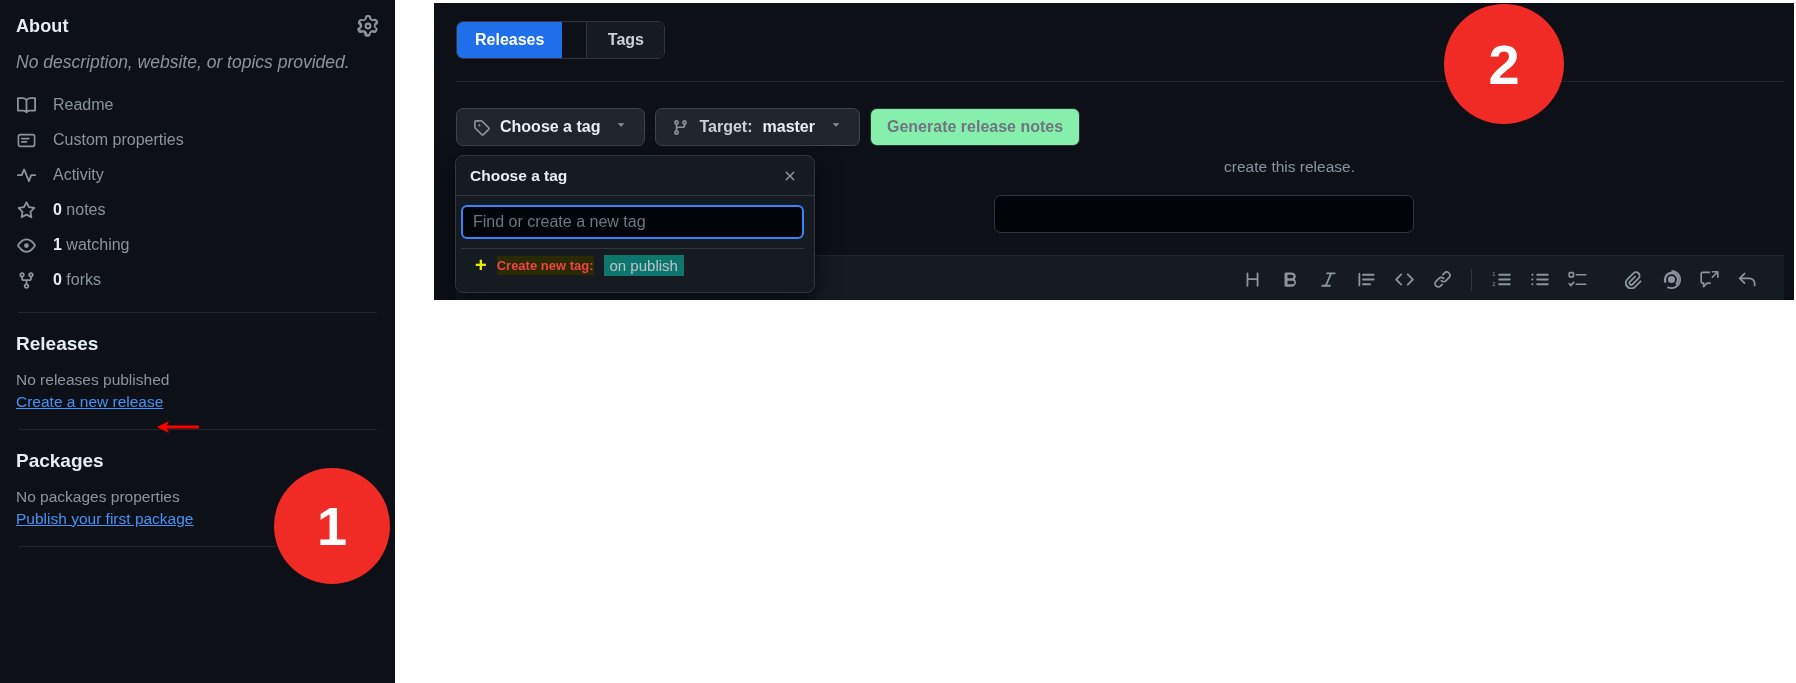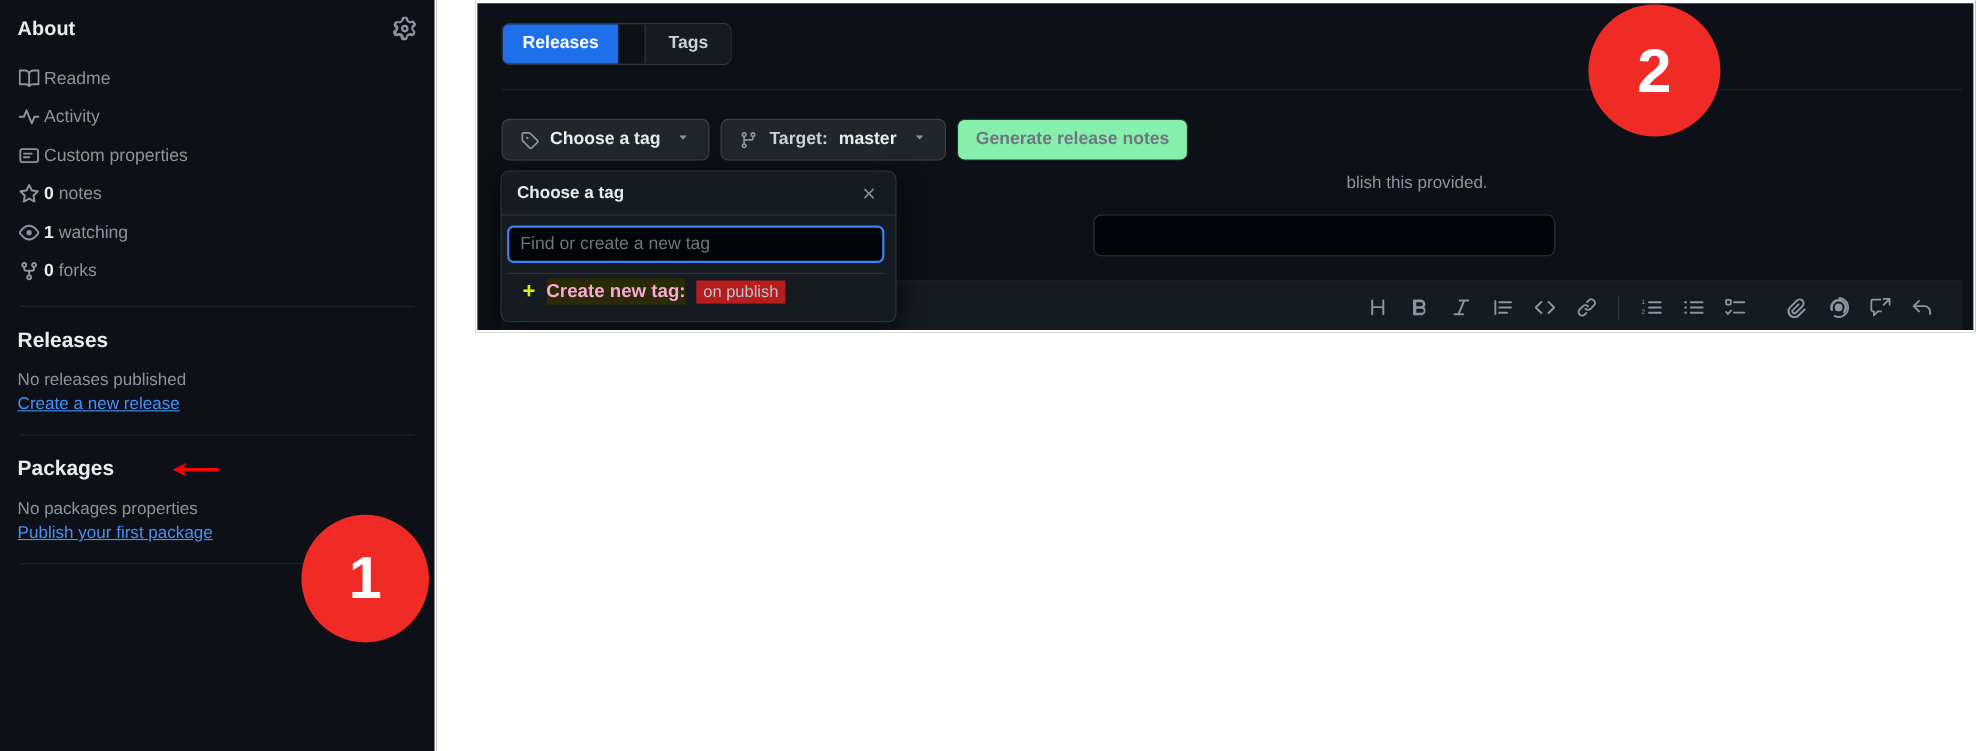--- a/index.html
+++ b/index.html
@@ -28,21 +28,21 @@
     font-size: 18px; font-weight: bold; color: #e6edf3; letter-spacing: .1px;
   }
   .gear { width: 22px; height: 22px; color:#8b949e; cursor:pointer; }
   .about-desc {
     margin-top: 12px;
     font-size: 17.5px; font-style: italic; color: #8b949e; line-height: 1.25;
     white-space: nowrap;
   }
   .meta-list { margin-top: 14px; }
   .meta-row {
-    display: flex; align-items: center; gap: 4px;
+    display: flex; align-items: center; gap: 17px;
     height: 35px; color:#8b949e; font-size: 16px;
     cursor: pointer;
   }
   .meta-row .ico { width: 20px; height: 20px; flex: 0 0 20px; color:#8b949e; display:flex; align-items:center; justify-content:center;}
   .meta-row .lbl { white-space: nowrap; }
   .meta-row .lbl b { color:#e6edf3; font-weight:600; }
 
   .divider { height:1px; background:#21262d; margin: 14px 2px 0 2px; }
 
   .sec-title { font-size: 19px; font-weight: bold; color:#e6edf3; margin-top: 20px; }
@@ -148,68 +148,69 @@
     padding: 0 10px;
     outline: none;
   }
   .pop-input::placeholder { color:#6e7681; }
   .pop-sep { height:1px; background:#30363d; margin-top:9px; }
   .pop-create {
     display:flex; align-items:center; gap:10px;
     height: 32px; padding: 0 14px; cursor:pointer;
   }
   .plus { color:#e3f000; font-size:20px; line-height:1; font-weight:bold; }
-  .create-label { background:#2a2a06; color:#f9a8d4; font-weight:bold; font-size:17px; padding:2px 0; }
-  .create-value { background:#b91c1c; color:#b9c3cf; font-size:15px; padding:2px 6px; }
+  .create-label { background:#2a2a06; color:#ef4444; font-weight:bold; font-size:13px; padding:2px 0; }
+  .create-value { background:#0f766e; color:#b9c3cf; font-size:15px; padding:2px 6px; }
 </style>
 </head>
 <body>
 
 <div class="screen">
 
   <div class="sidebar">
 
     <div class="about-head">
       <div class="about-title">About</div>
       <span class="gear">
         <svg viewBox="0 0 16 16" fill="currentColor" width="22" height="22">
           <path d="M8 0a8.2 8.2 0 0 1 .701.031C9.444.095 9.99.645 10.16 1.29l.288 1.107c.018.066.079.158.212.224.231.114.454.243.668.386.123.082.233.09.299.071l1.103-.303c.644-.176 1.392.021 1.82.63.27.385.506.792.704 1.218.315.675.111 1.422-.364 1.891L14.1 7.3c-.48.047-.5.132-.5.212a5.21 5.21 0 0 1 0 .773c0 .8.02.165.098.212l.79.776c.475.469.679 1.216.364 1.891a7.9 7.9 0 0 1-.704 1.217c-.428.61-1.176.807-1.82.63l-1.103-.302c-.066-.019-.176-.011-.299.071a4.8 4.8 0 0 1-.668.386c-.133.066-.194.158-.212.224l-.288 1.107c-.17.645-.716 1.195-1.459 1.259a8.2 8.2 0 0 1-1.402 0c-.743-.064-1.289-.614-1.459-1.259l-.288-1.107c-.018-.066-.079-.158-.212-.224a4.8 4.8 0 0 1-.668-.386c-.123-.082-.233-.09-.299-.071l-1.103.303c-.644.176-1.392-.021-1.82-.63a8 8 0 0 1-.704-1.218c-.315-.675-.111-1.422.363-1.891L1.9 8.7c.048-.47.05-.132.05-.212a5.2 5.2 0 0 1 0-.773c0-.08-.002-.165-.05-.212l-.79-.776C.636 6.258.432 5.511.747 4.836a8 8 0 0 1 .704-1.217c.428-.61 1.176-.807 1.82-.63l1.103.302c.066.019.176.011.299-.071.214-.143.437-.272.668-.386.133-.066.194-.158.212-.224l.288-1.107C6.011.645 6.557.095 7.3.031 7.53.01 7.764 0 8 0m0 1.5a6.7 6.7 0 0 0-.57.025L7.142 2.63c-.153.586-.6.992-1.045 1.213a3.3 3.3 0 0 0-.468.27c-.405.272-.999.455-1.584.294l-1.102-.303a6.5 6.5 0 0 0-.572.99l.79.776c.436.428.59 1.03.585 1.523a3.7 3.7 0 0 0 0 .542c.005.493-.149 1.095-.585 1.523l-.79.776c.168.345.36.676.572.99l1.102-.303c.585-.161 1.18.022 1.584.294.15.1.306.191.468.27.445.221.892.627 1.045 1.213l.288 1.105a6.7 6.7 0 0 0 1.14 0l.288-1.105c.153-.586.6-.992 1.045-1.213.162-.079.318-.17.468-.27.405-.272.999-.455 1.584-.294l1.102.303c.212-.314.404-.645.572-.99l-.79-.776c-.436-.428-.59-1.03-.585-1.523a3.7 3.7 0 0 0 0-.542c-.005-.493.149-1.095.585-1.523l.79-.776a6.5 6.5 0 0 0-.572-.99l-1.102.303c-.585.161-1.18-.022-1.584-.294a3.3 3.3 0 0 0-.468-.27c-.445-.221-.892-.627-1.045-1.213L8.57 1.525A6.7 6.7 0 0 0 8 1.5M8 5.5a2.5 2.5 0 1 1 0 5 2.5 2.5 0 0 1 0-5m0 1.5a1 1 0 1 0 0 2 1 1 0 0 0 0-2"></path>
         </svg>
       </span>
     </div>
 
+    <div class="about-desc">No description, website, or topics provided.</div>
 
     <div class="meta-list">
 
       <div class="meta-row">
         <span class="ico">
           <svg viewBox="0 0 16 16" fill="currentColor" width="19" height="19">
               <path d="M0 1.75A.75.75 0 0 1 .75 1h4.253c1.227 0 2.317.59 3 1.501A3.74 3.74 0 0 1 11.006 1h4.245a.75.75 0 0 1 .75.75v10.5a.75.75 0 0 1-.75.75h-4.507a2.25 2.25 0 0 0-1.591.659l-.622.621a.75.75 0 0 1-1.06 0l-.622-.621A2.25 2.25 0 0 0 5.258 13H.75a.75.75 0 0 1-.75-.75Zm7.251 10.324.004-5.073-.002-2.253A2.25 2.25 0 0 0 5.003 2.5H1.5v9h3.757a3.75 3.75 0 0 1 1.994.574M8.755 4.75l-.004 7.322a3.75 3.75 0 0 1 1.992-.572H14.5v-9h-3.495a2.25 2.25 0 0 0-2.25 2.25"></path>
             </svg>
         </span>
         <span class="lbl">Readme</span>
-      </div>
-
-      <div class="meta-row">
-        <span class="ico">
-          <svg viewBox="0 0 16 16" fill="currentColor" width="19" height="19">
-              <path d="M6 2c.306 0 .582.187.696.471L10 10.731l1.304-3.26A.75.75 0 0 1 12 7h3.25a.75.75 0 0 1 0 1.5h-2.742l-1.812 4.529a.75.75 0 0 1-1.392 0L6 4.769l-1.304 3.26A.75.75 0 0 1 4 8.5H.75a.75.75 0 0 1 0-1.5h2.742l1.812-4.529A.75.75 0 0 1 6 2"></path>
-            </svg>
-        </span>
-        <span class="lbl">Activity</span>
       </div>
 
       <div class="meta-row">
         <span class="ico">
           <svg viewBox="0 0 16 16" fill="none" stroke="currentColor" stroke-width="1.4" width="19" height="19">
               <rect x="1.2" y="3" width="13.6" height="10" rx="1.6"></rect>
               <path d="M4 6.4h6M4 9.2h4" stroke-linecap="round"></path>
             </svg>
         </span>
         <span class="lbl">Custom properties</span>
+      </div>
+
+      <div class="meta-row">
+        <span class="ico">
+          <svg viewBox="0 0 16 16" fill="currentColor" width="19" height="19">
+              <path d="M6 2c.306 0 .582.187.696.471L10 10.731l1.304-3.26A.75.75 0 0 1 12 7h3.25a.75.75 0 0 1 0 1.5h-2.742l-1.812 4.529a.75.75 0 0 1-1.392 0L6 4.769l-1.304 3.26A.75.75 0 0 1 4 8.5H.75a.75.75 0 0 1 0-1.5h2.742l1.812-4.529A.75.75 0 0 1 6 2"></path>
+            </svg>
+        </span>
+        <span class="lbl">Activity</span>
       </div>
 
       <div class="meta-row">
         <span class="ico">
           <svg viewBox="0 0 16 16" fill="currentColor" width="19" height="19">
               <path d="M8 .25a.75.75 0 0 1 .673.418l1.882 3.815 4.21.612a.75.75 0 0 1 .416 1.279l-3.046 2.97.719 4.192a.75.75 0 0 1-1.088.791L8 12.347l-3.766 1.98a.75.75 0 0 1-1.088-.79l.72-4.194L.818 6.374a.75.75 0 0 1 .416-1.28l4.21-.611L7.327.668A.75.75 0 0 1 8 .25m0 2.445L6.615 5.5a.75.75 0 0 1-.564.41l-3.097.45 2.24 2.184a.75.75 0 0 1 .216.664l-.528 3.084 2.769-1.456a.75.75 0 0 1 .698 0l2.77 1.456-.53-3.084a.75.75 0 0 1 .216-.664l2.24-2.183-3.096-.45a.75.75 0 0 1-.564-.41z"></path>
             </svg>
         </span>
         <span class="lbl"><b>0</b> <span>notes</span></span>
       </div>
@@ -290,21 +291,21 @@
         <span class="caret">
           <svg viewBox="0 0 16 16" fill="currentColor" width="14" height="14">
               <path d="M4.427 6.427 8 10l3.573-3.573A.25.25 0 0 0 11.396 6H4.604a.25.25 0 0 0-.177.427"></path>
             </svg>
         </span>
       </div>
 
       <div class="btn ghost">Generate release notes</div>
     </div>
 
-    <div class="hint">blish this provided.</div>
+    <div class="hint">create this release.</div>
 
     <div class="title-input" placeholder=""></div>
 
     <div class="md-toolbar">
       <div class="md-btn">
         <svg viewBox="0 0 16 16" fill="currentColor" width="19" height="19">
             <path d="M3.75 2a.75.75 0 0 1 .75.75V7h7V2.75a.75.75 0 0 1 1.5 0v10.5a.75.75 0 0 1-1.5 0V8.5h-7v4.75a.75.75 0 0 1-1.5 0V2.75A.75.75 0 0 1 3.75 2"></path>
           </svg>
       </div>
       <div class="md-btn">

